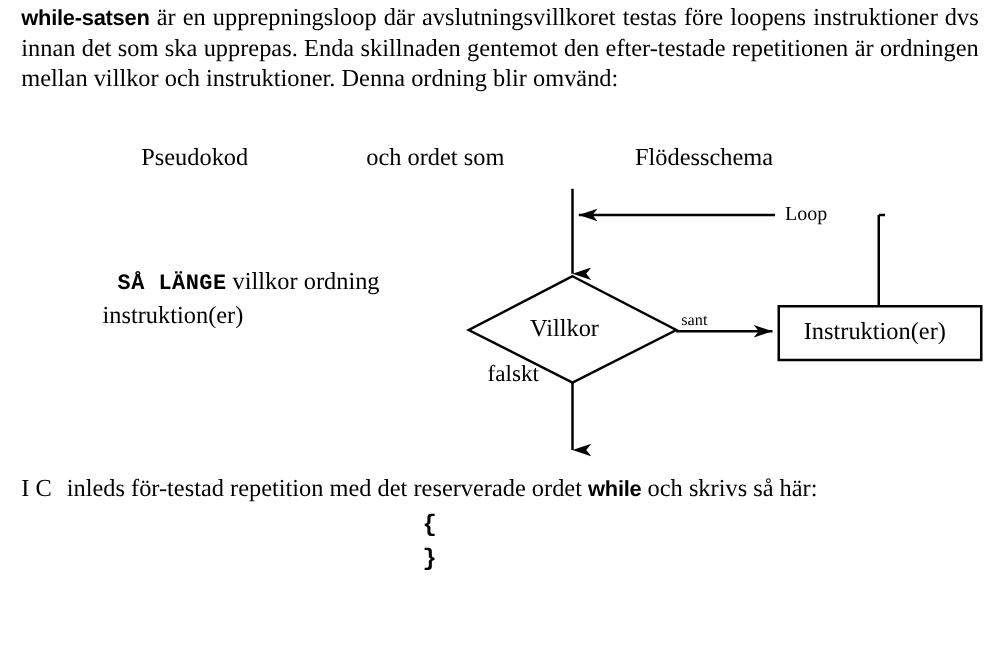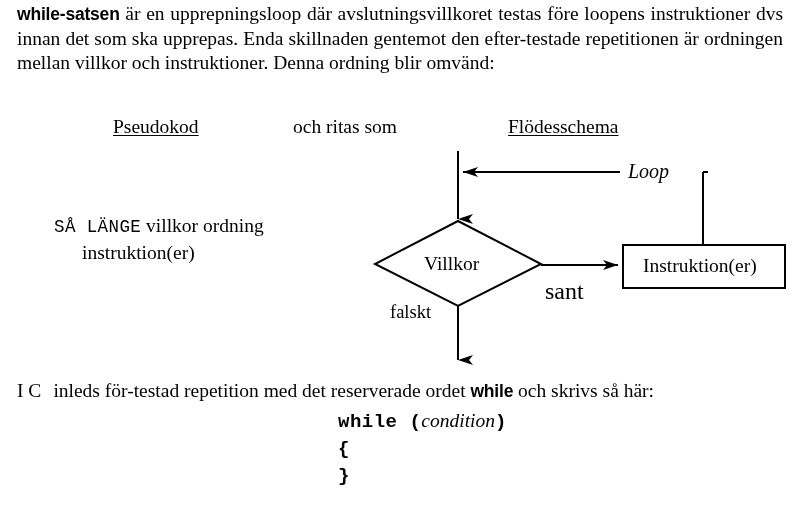--- a/index.html
+++ b/index.html
@@ -38,62 +38,63 @@
   }
   .it { }
 
   
   .col-head {
     position: absolute;
     font-size: 19.5px;
     line-height: 22px;
     white-space: nowrap;
   }
-  .col-head.ul { text-decoration: underline; text-underline-offset: 2px; }
+  .col-head.ul { text-underline-offset: 2px; }
   #head-pseudokod   { left: 113px; top: 116px; }
   #head-och-ritas   { left: 293px; top: 116px; }
   #head-flodesschema{ left: 508px; top: 116px; }
 
   
   #pseudocode-block {
     position: absolute;
     left: 54px;
     top: 213px;
     font-size: 19.5px;
     line-height: 25px;
     white-space: nowrap;
   }
   #pseudocode-block .kw {
     font-family: "Liberation Mono", "DejaVu Sans Mono", monospace;
-    font-weight: normal;
+    font-weight: bold;
     font-size: 17.5px;
     letter-spacing: 0.4px;
+    margin-left: 40px;
   }
   #pseudocode-line-2 { padding-left: 28px; }
 
   
   #flowchart {
     position: absolute;
     left: 0;
     top: 0;
     width: 800px;
     height: 528px;
     pointer-events: none;
   }
   .fc-label {
     position: absolute;
     font-size: 19.5px;
     line-height: 21px;
     white-space: nowrap;
   }
   #label-villkor     { left: 424px; top: 253px; }
   #label-instruktion { left: 643px; top: 255px; }
-  #label-sant        { left: 545px; top: 245px; font-size: 24px; margin-top: 36px; }
-  #label-falskt      { left: 390px; top: 302px; font-size: 18.5px; }
-  #label-loop        { left: 628px; top: 161px; font-style: italic; font-size: 20px; }
+  #label-sant        { left: 545px; top: 245px; font-size: 13px; }
+  #label-falskt      { left: 390px; top: 290px; font-size: 18.5px; }
+  #label-loop        { left: 628px; top: 161px; font-size: 16px; }
 
   
   #bottom-sentence {
     position: absolute;
     left: 17px;
     top: 363px;
     width: 770px;
     font-size: 19.5px;
     line-height: 24px;
     white-space: nowrap;
@@ -121,21 +122,21 @@
     font-family: "Liberation Mono", "DejaVu Sans Mono", monospace;
     font-size: 18px;
   }
 </style>
 </head>
 <body>
 
 <div id="intro-paragraph"><span class="mono-b">while-satsen</span><span> är en upprepningsloop där avslutningsvillkoret testas </span><span class="it">före</span><span> loopens instruktioner dvs </span><span class="it">innan</span><span> det som ska upprepas. Enda skillnaden gentemot den efter-testade repetitionen är ordningen mellan villkor och instruktioner. Denna ordning blir omvänd:</span></div>
 
 <div class="col-head ul" id="head-pseudokod">Pseudokod</div>
-<div class="col-head" id="head-och-ritas">och ritas som</div>
+<div class="col-head" id="head-och-ritas">och ordet som</div>
 <div class="col-head ul" id="head-flodesschema">Flödesschema</div>
 
 <div id="pseudocode-block">
   <div id="pseudocode-line-1"><span class="kw">SÅ LÄNGE</span> <span class="it">villkor</span><span> ordning</span></div>
   <div id="pseudocode-line-2">instruktion(er)</div>
 </div>
 
 <svg id="flowchart" viewBox="0 0 800 528" width="800" height="528" xmlns="http://www.w3.org/2000/svg">
   <defs>
     <marker id="arrow-down" markerWidth="12" markerHeight="16" refX="5" refY="15" orient="auto" markerUnits="userSpaceOnUse">
@@ -168,16 +169,15 @@
 
 <div class="fc-label" id="label-villkor">Villkor</div>
 <div class="fc-label" id="label-instruktion">Instruktion(er)</div>
 <div class="fc-label" id="label-sant">sant</div>
 <div class="fc-label" id="label-falskt">falskt</div>
 <div class="fc-label" id="label-loop">Loop</div>
 
 <div id="bottom-sentence"><span>I C</span><span class="gap"></span><span>inleds för-testad repetition med det reserverade ordet </span><span class="mono-b">while</span><span> och skrivs så här:</span></div>
 
 <div id="code-block">
-  <div id="code-line-1"><span class="cmono">while</span><span class="cmono"> (</span><span class="cond">condition</span><span class="cmono">)</span></div>
   <div id="code-line-2" class="cmono">{</div>
   <div id="code-line-4" class="cmono">}</div>
 </div>
 
 </body></html>

